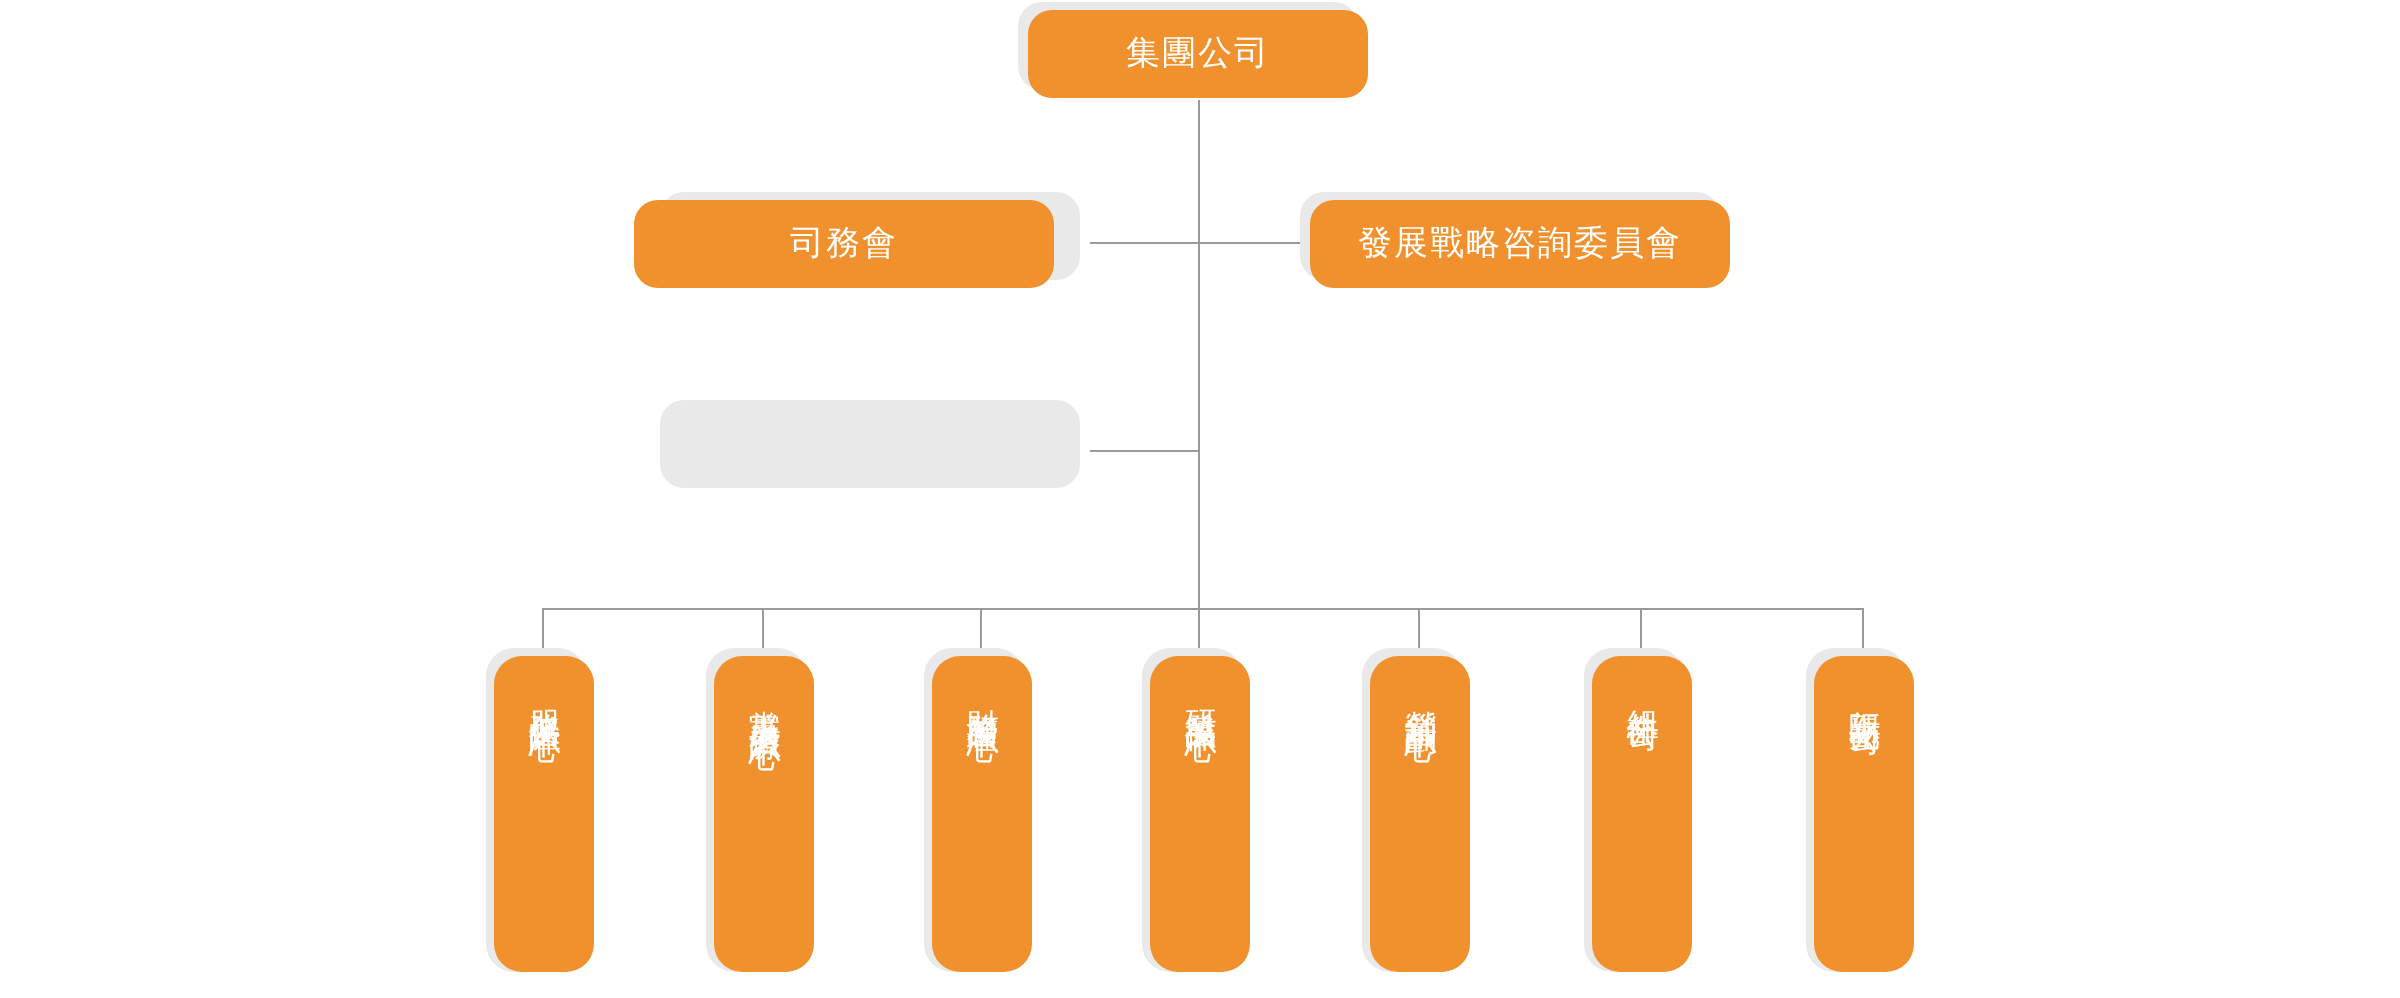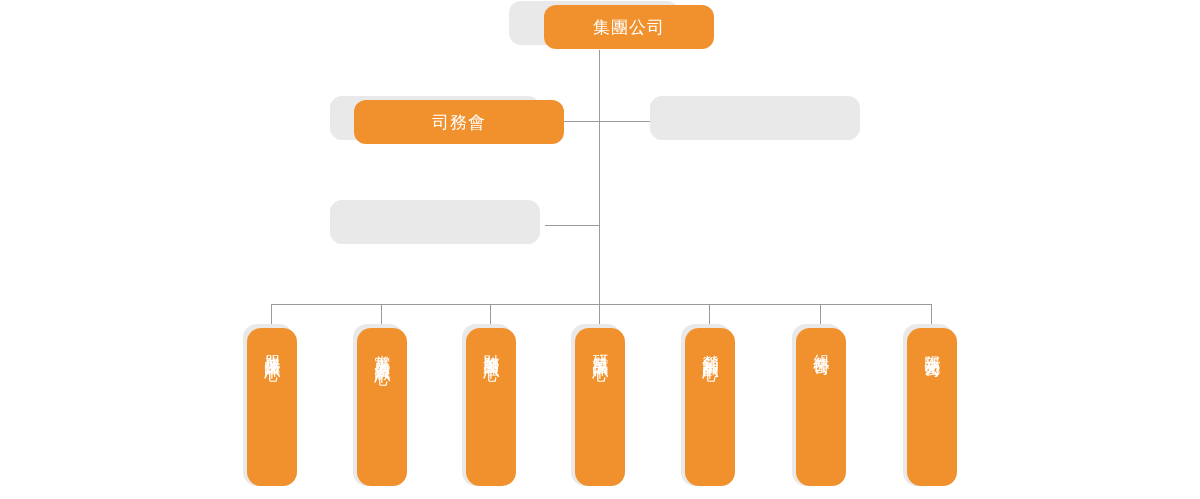--- a/index.html
+++ b/index.html
@@ -45,21 +45,20 @@
     text-align: center;
     letter-spacing: 1px;
     box-sizing: border-box;
   }
   .node.h {
     font-size: 17px;
     line-height: 1.2;
   }
   .node.top {
     font-size: 17px;
-    margin-left: 30px;
   }
   
   .node.v {
     border-radius: 14px;
     font-size: 16px;
     letter-spacing: 2px;
     align-items: flex-start;
     justify-content: center;
     padding-top: 14px;
   }
@@ -88,23 +87,24 @@
   <div class="line vline" style="left:490px; top:304px; height:24px;"></div>
   <div class="line vline" style="left:599px; top:304px; height:24px;"></div>
   <div class="line vline" style="left:709px; top:304px; height:24px;"></div>
   <div class="line vline" style="left:820px; top:304px; height:24px;"></div>
   <div class="line vline" style="left:931px; top:304px; height:24px;"></div>
 
   <div class="shadow" style="left:509px; top:1px; width:170px; height:44px;"></div>
   <div class="node h top" style="left:514px; top:5px; width:170px; height:44px;">集團公司</div>
 
   <div class="shadow" style="left:330px; top:96px; width:210px; height:44px;"></div>
-  <div class="node h" style="left:354px; top:100px; width:210px; height:44px;">司務會</div>
+  <div class="node h" style="left:317px; top:100px; width:210px; height:44px;">司務會</div>
 
   <div class="shadow" style="left:650px; top:96px; width:210px; height:44px;"></div>
+  <div class="node h" style="left:655px; top:100px; width:210px; height:44px;">發展戰略咨詢委員會</div>
 
   <div class="shadow" style="left:330px; top:200px; width:210px; height:44px;"></div>
 
   <div class="shadow v" style="left:243px; top:324px; width:50px; height:162px;"></div>
   <div class="node v" style="left:247px; top:328px; width:50px; height:158px;">
     <span class="vtext">服務保障中心</span>
   </div>
 
   <div class="shadow v" style="left:353px; top:324px; width:50px; height:162px;"></div>
   <div class="node v" style="left:357px; top:328px; width:50px; height:158px;">

